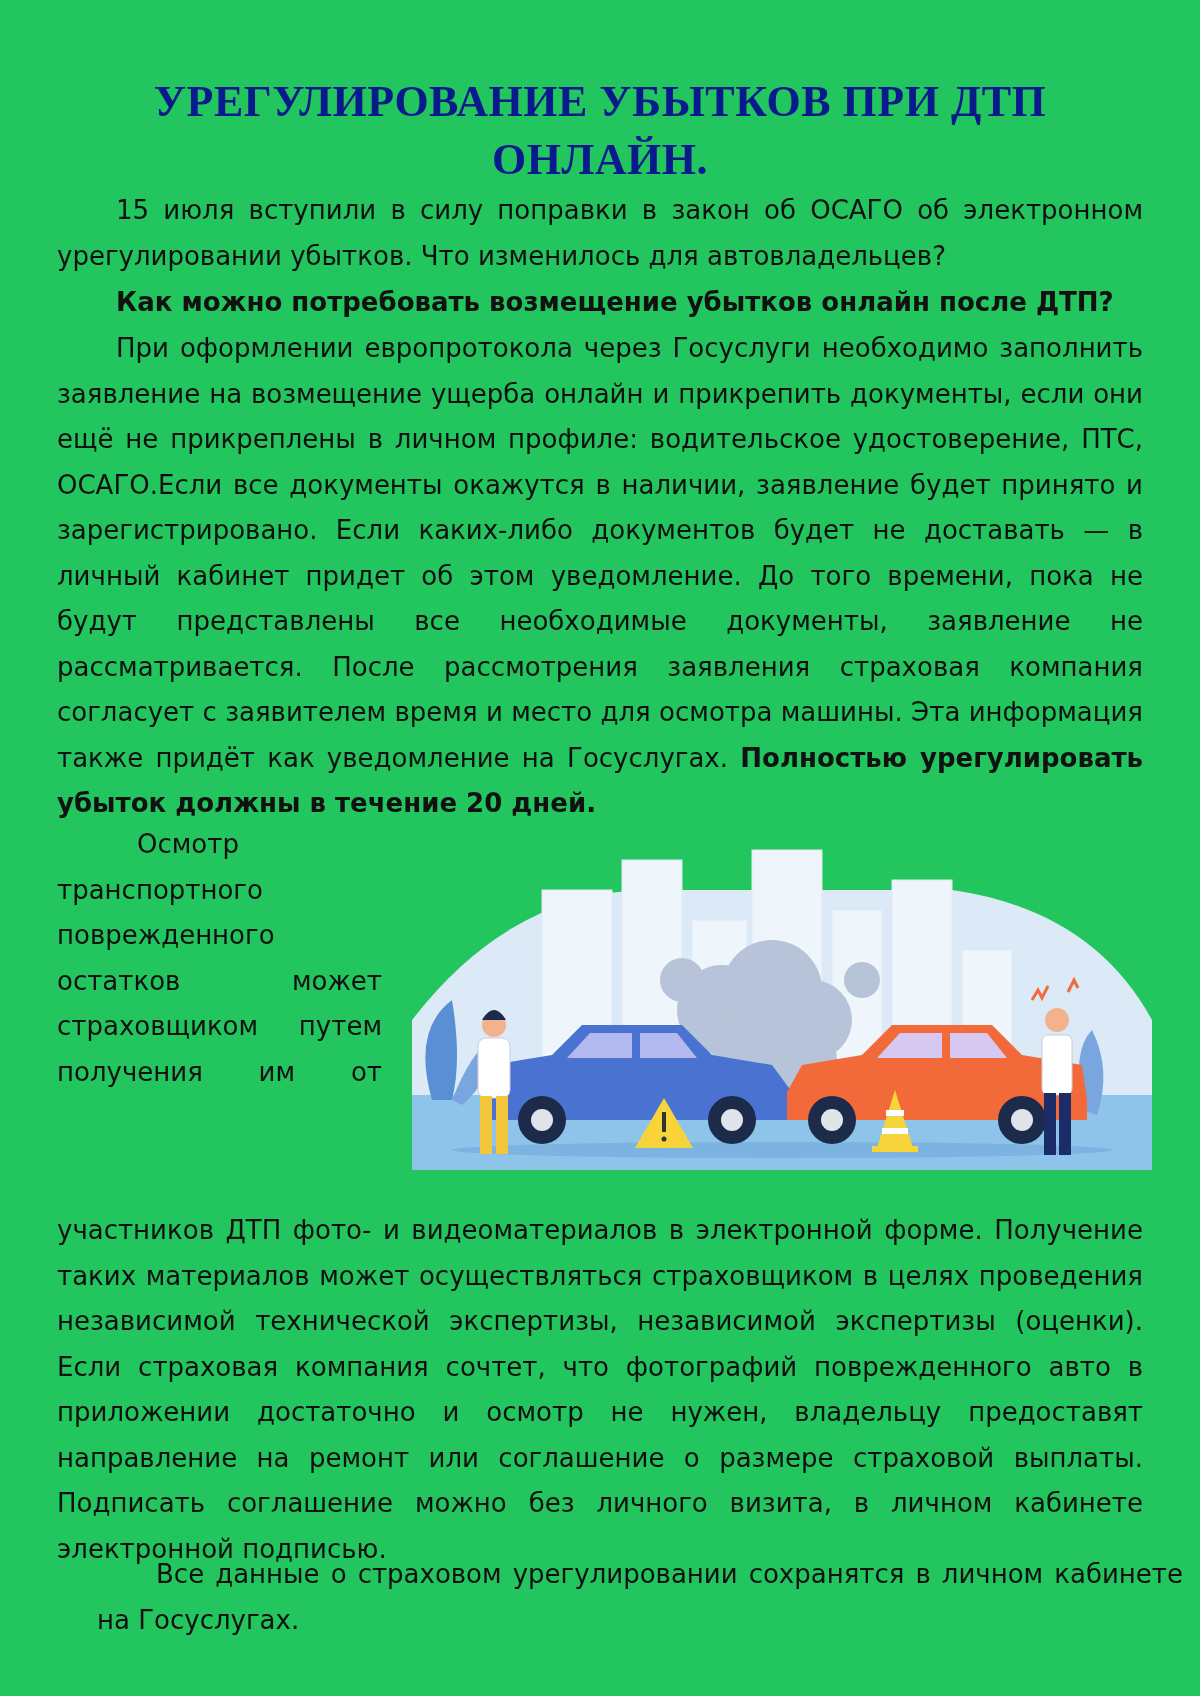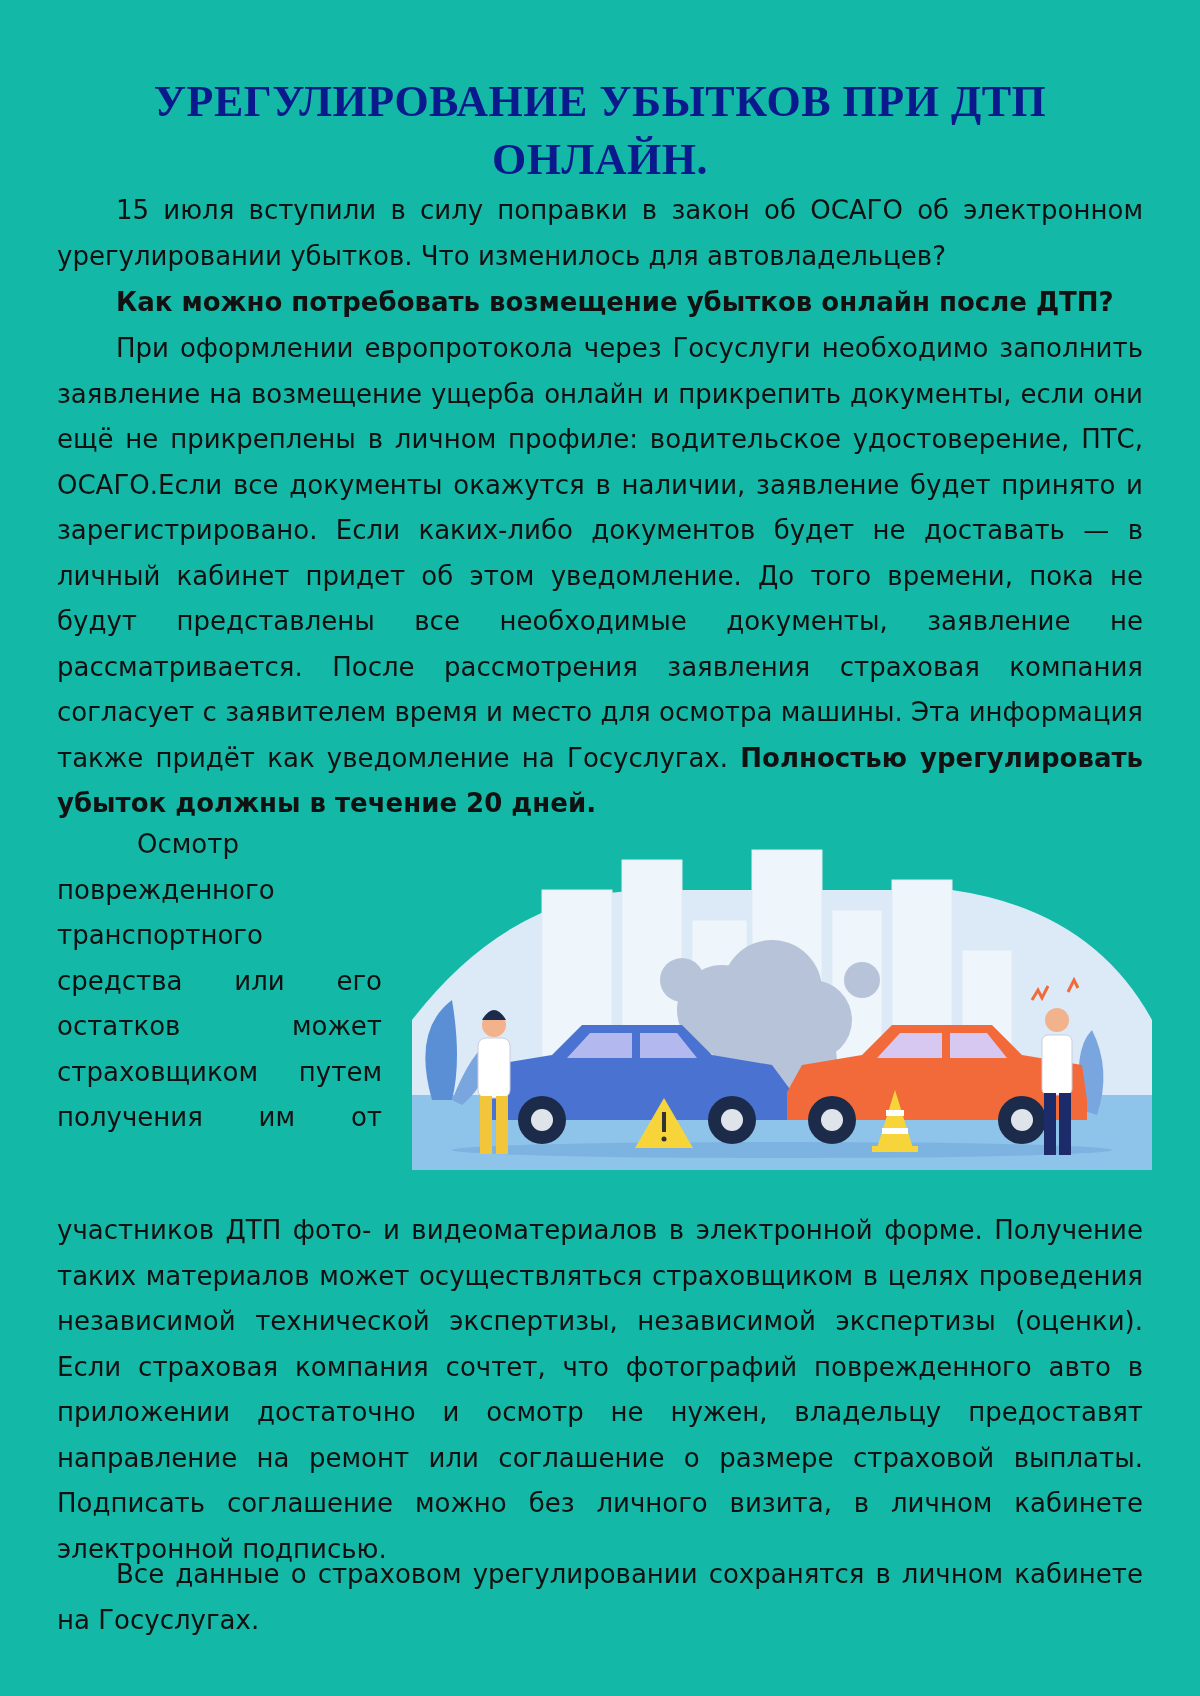--- a/index.html
+++ b/index.html
@@ -1,17 +1,17 @@
 <!DOCTYPE html>
 <html><head>
   <meta charset="utf-8">
   <style>
     html, body { margin: 0; padding: 0; background: #ffffff; }
     body { width: 1200px; height: 1696px; overflow: hidden; position: relative; }
-    .page { position: absolute; left: 0; top: 0; width: 1200px; height: 1696px; background: #14b8a6; }
+    .page { position: absolute; left: 0; top: 0; width: 1200px; height: 1696px; background: #22c55e; }
     .title {
       position: absolute; left: 60px; top: 44px; width: 1080px;
       text-align: center; color: #0a1a8c;
       font-family: "Liberation Serif", "DejaVu Serif", serif;
       font-weight: bold; font-size: 44px; line-height: 58px;
       letter-spacing: 0.5px;
     }
     .body-text {
       font-family: "DejaVu Sans", "Liberation Sans", sans-serif;
       font-size: 26px; color: #111; line-height: 45.5px;
@@ -25,44 +25,43 @@
     p { margin: 0; }
     #p1 { top: 188px; }
     #p2 { top: 280px; }
     #p3 { top: 326px; }
     .wrap-left {
       position: absolute; left: 57px; top: 822px; width: 325px;
       text-align: justify; text-align-last: justify;
     }
     .wrap-left .first { text-indent: 80px; text-align-last: left; }
     #p5 { top: 1188px; margin-top: 20px; }
-    #p6 { top: 1552px; }
+    #p6 { top: 1552px; margin-left: 40px; }
 
     .illustration {
       position: absolute; left: 392px; top: 830px; width: 770px; height: 345px;
     }
   </style>
 </head>
 <body>
 
 <div class="page">
 
   <h1 class="title">УРЕГУЛИРОВАНИЕ УБЫТКОВ ПРИ ДТП ОНЛАЙН.</h1>
 
   <p id="p1" class="block body-text indent">15 июля  вступили в силу поправки в закон об ОСАГО об электронном урегулировании убытков. Что изменилось для автовладельцев?</p>
 
   <p id="p2" class="block body-text indent bold">Как можно потребовать возмещение убытков онлайн после ДТП?</p>
 
   <p id="p3" class="block body-text indent"><span>При оформлении европротокола через Госуслуги необходимо заполнить заявление на возмещение ущерба онлайн и прикрепить документы, если они ещё не прикреплены в личном профиле: водительское удостоверение, ПТС, ОСАГО.Если все документы окажутся в наличии, заявление будет принято и зарегистрировано.  Если каких-либо документов будет не доставать  — в личный кабинет придет об этом уведомление. До того времени, пока не будут представлены все необходимые документы, заявление не рассматривается. После рассмотрения заявления страховая компания согласует с заявителем время и место для осмотра машины. Эта информация также придёт как уведомление на Госуслугах. </span><span class="bold">Полностью урегулировать убыток должны в течение 20 дней.</span></p>
 
   <div class="wrap-left body-text">
     <p class="first">Осмотр</p>
+    <p style="text-align-last:left">транспортного</p>
     <p style="text-align-last:left">поврежденного</p>
-    <p style="text-align-last:left">транспортного</p>
-    <p>средства или его</p>
     <p>остатков может</p>
     <p>страховщиком путем</p>
     <p>получения им от</p>
   </div>
 
   <div class="illustration">
     <svg width="770" height="345" viewBox="0 0 770 345" xmlns="http://www.w3.org/2000/svg">
 
       <path d="M20 300 L20 190 Q120 60 260 60 L560 60 Q700 80 760 190 L760 300 Z" fill="#dbeaf6"></path>
 

